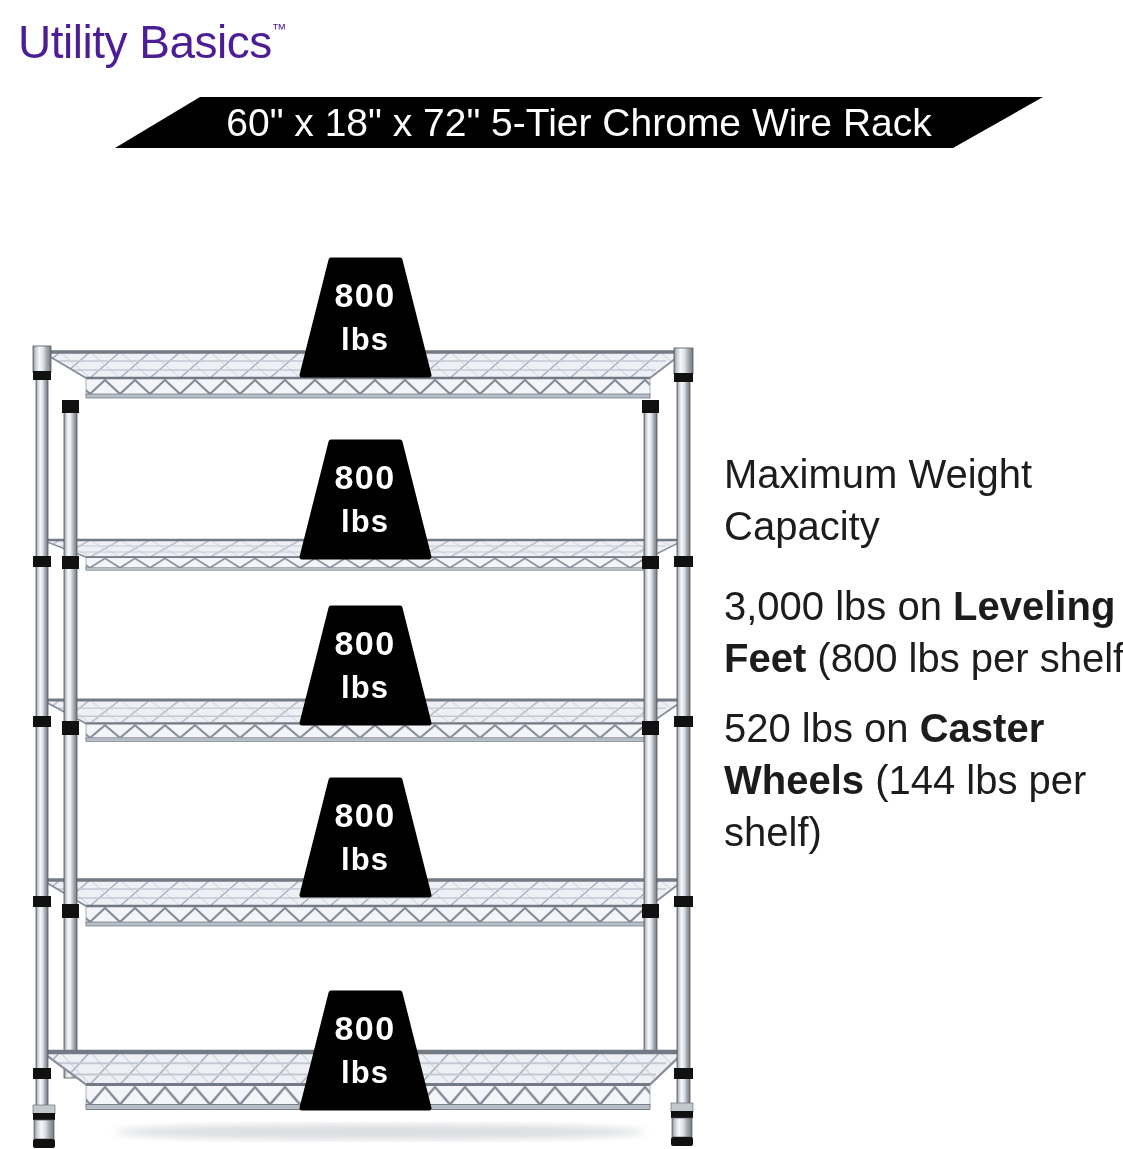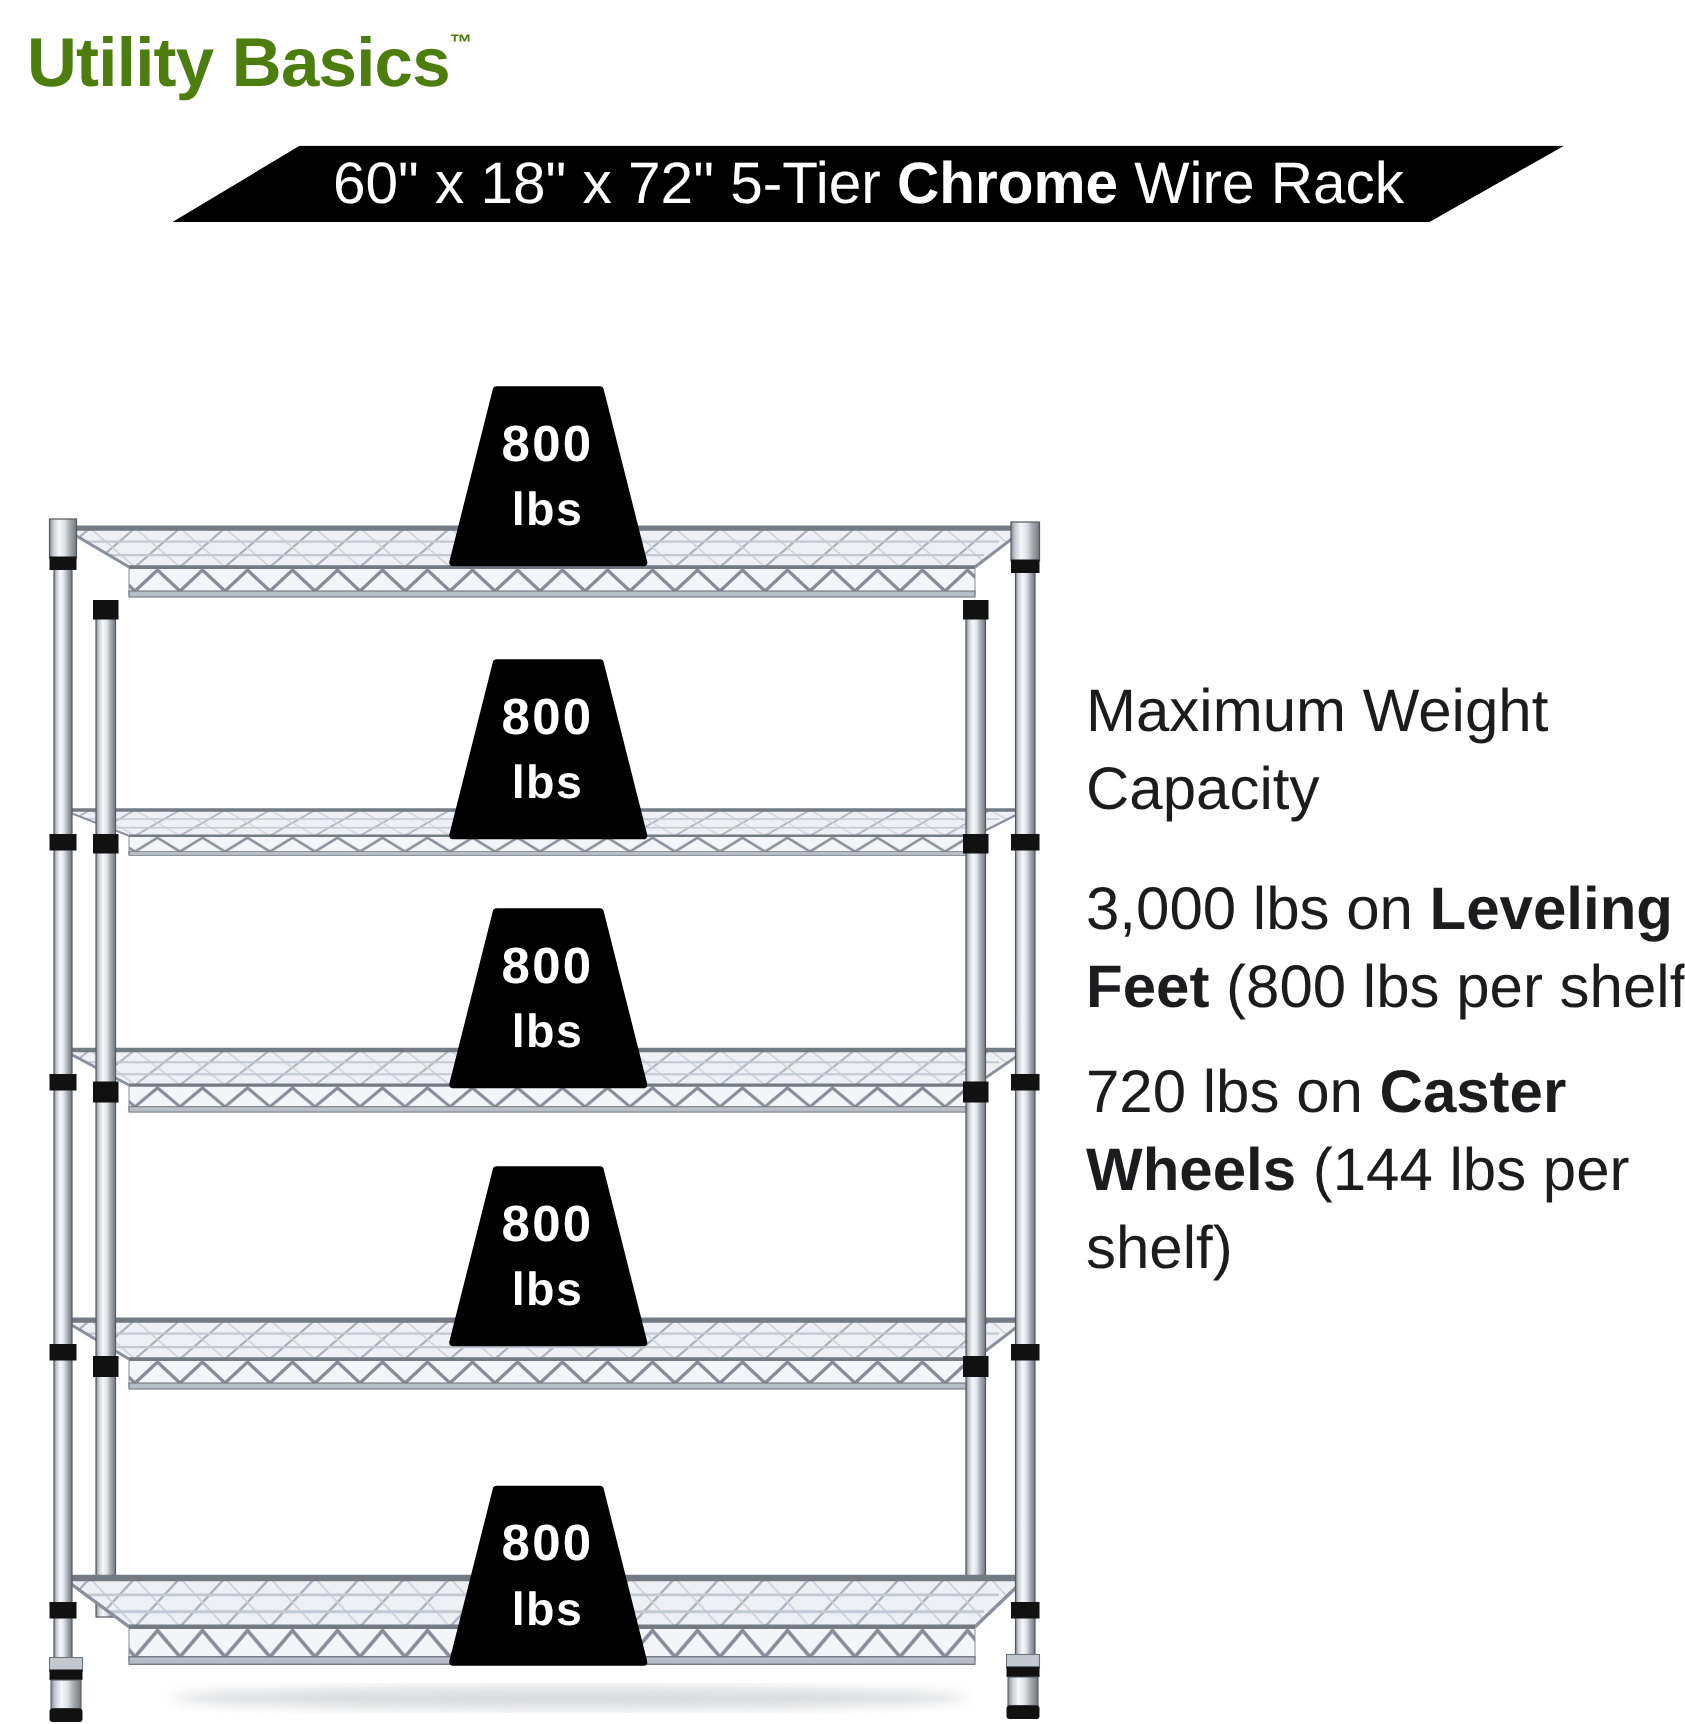--- a/index.html
+++ b/index.html
@@ -10,37 +10,36 @@
     overflow: hidden;
     font-family: "Liberation Sans", sans-serif;
     color: #1c1c1e;
   }
   .page { position: absolute; inset: 0; }
 
   
   .logo {
     position: absolute; left: 18px; top: 2px;
     font-size: 46px; line-height: 54px;
-    color: #4d7c0f; letter-spacing: -0.5px;
+    color: #4c1d95; letter-spacing: -0.5px;
     white-space: nowrap;
-    font-weight: bold;
   }
   .logo .tm { font-size: 15px; vertical-align: 24px; letter-spacing: 0; }
 
   
   .banner {
     position: absolute; left: 115px; top: 97px;
     width: 928px; height: 51px;
     background: #000000;
     clip-path: polygon(85px 0, 100% 0, 838px 100%, 0 100%);
     color: #ffffff;
     font-size: 39px; line-height: 51px;
     text-align: center; white-space: nowrap;
   }
-  .banner b { font-weight: 700; }
+  .banner b { font-weight: 400; }
 
   
   svg.rack { position: absolute; left: 0; top: 0; }
   .wval { font: 700 34px "Liberation Sans", sans-serif; fill: #ffffff; letter-spacing: 1.5px; }
   .wunit { font: 700 31px "Liberation Sans", sans-serif; fill: #ffffff; letter-spacing: 1px; }
 
   
   .info {
     position: absolute; left: 724px; top: 448px;
     width: 440px;
@@ -186,17 +185,17 @@
       <text class="wunit" x="365" y="1083" text-anchor="middle">lbs</text>
     </g>
   </svg>
 
   <div class="info">
     <h2>Maximum Weight Capacity</h2>
     <p>
       <span>3,000 lbs on </span><b>Leveling Feet</b><span> (800 lbs per shelf)</span>
     </p>
     <p>
-      <span>720 lbs on </span><b>Caster Wheels</b><span> (144 lbs per shelf)</span>
+      <span>520 lbs on </span><b>Caster Wheels</b><span> (144 lbs per shelf)</span>
     </p>
   </div>
 
 </div>
 
 </body></html>

